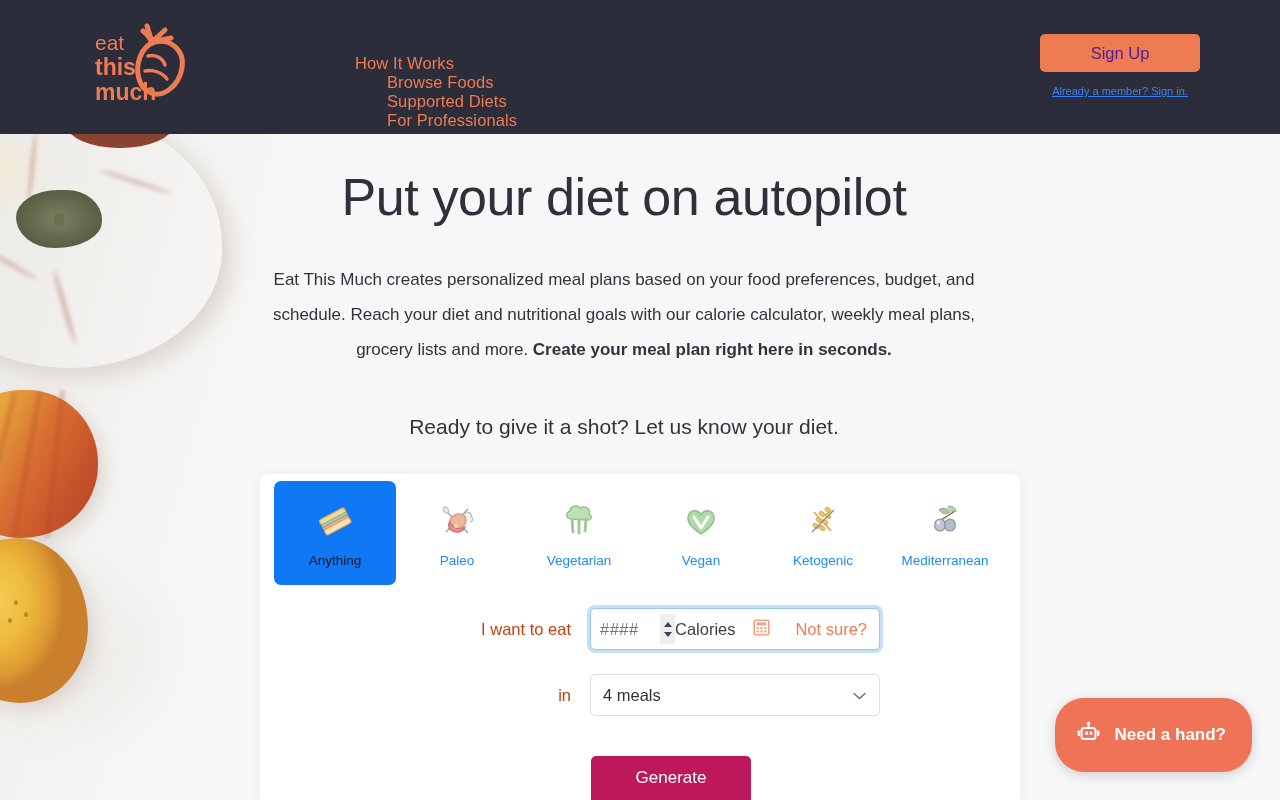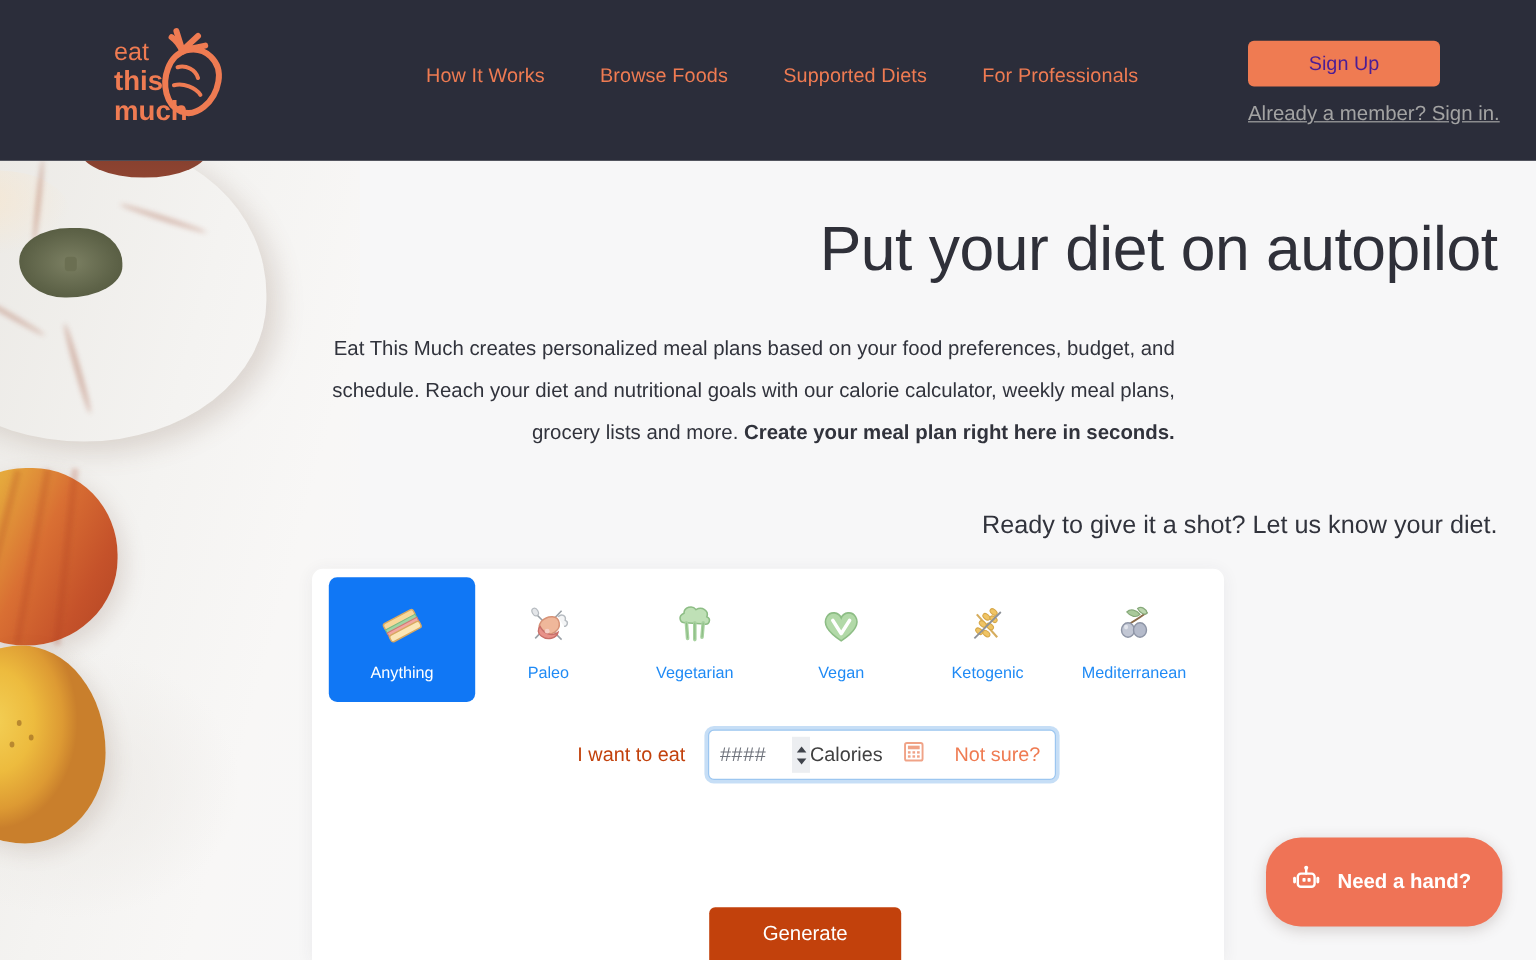--- a/index.html
+++ b/index.html
@@ -34,21 +34,22 @@
     width: 110px;
     height: 95px;
     display: block;
   }
 
   .nav {
     position: absolute;
     left: 355px;
     top: 54px;
     display: flex;
-    gap: 14px;
+    gap: 0;
+    flex-direction: column;
   }
   .nav-link {
     color: #ef7b52;
     font-size: 16.5px;
     letter-spacing: 0.1px;
     text-decoration: none;
     cursor: pointer;
     white-space: nowrap;
   }
   .nav-link + .nav-link { margin-left: 32px; }
@@ -70,22 +71,22 @@
     border: none;
     border-radius: 5px;
     font-size: 16.5px;
     font-family: "Liberation Sans", sans-serif;
     cursor: pointer;
     text-align: center;
   }
   .signin-text {
     display: block;
     margin-top: 13px;
-    color: #a3a3a3;
-    font-size: 17px;
+    color: #3b82f6;
+    font-size: 11px;
     cursor: pointer;
     white-space: nowrap;
   }
 
   
   .bg-photo {
     position: absolute;
     left: 0;
     top: 134px;
     width: 300px;
@@ -205,24 +206,24 @@
     left: 66px; top: -34px;
     width: 108px; height: 48px;
     border-radius: 50%;
     background: linear-gradient(180deg, #7b3a2c 0%, #8e4431 100%);
   }
 
   
   .hero {
     position: absolute;
     left: 0;
-    top: 129px;
+    top: 118px;
     width: 1248px;
     z-index: 10;
-    text-align: right;
+    text-align: center;
   }
   .headline {
     margin-top: 50px;
     font-size: 52px;
     line-height: 1.12;
     font-weight: 400;
     color: #2f3039;
     letter-spacing: -0.4px;
   }
   .subtext {
@@ -285,21 +286,21 @@
     display: flex;
     align-items: center;
     justify-content: center;
   }
   .diet-label {
     margin-top: 9px;
     font-size: 13.5px;
     color: #1f8af5;
     white-space: nowrap;
   }
-  .diet-tile.active .diet-label { color: #ffffff; }
+  .diet-tile.active .diet-label { color: #0f172a; }
 
   
   .field-row {
     position: absolute;
     display: flex;
     align-items: center;
   }
   .row-calories { left: 0; top: 134px; width: 760px; }
   .row-meals    { left: 0; top: 200px; width: 760px; }
 
@@ -396,21 +397,21 @@
     pointer-events: none;
     color: #6a6e77;
   }
 
   .generate-btn {
     position: absolute;
     left: 591px;
     top: 756px;
     width: 160px;
     height: 44px;
-    background: #c2410c;
+    background: #be185d;
     color: #ffffff;
     border: none;
     border-radius: 5px 5px 0 0;
     font-size: 17px;
     font-family: "Liberation Sans", sans-serif;
     cursor: pointer;
     z-index: 25;
   }
 
   
@@ -612,20 +613,33 @@
               <rect x="7.4" y="11.4" width="2.2" height="2"></rect>
               <rect x="11.2" y="11.4" width="2.2" height="2"></rect>
             </g>
           </svg>
         </span>
         <span>Not sure?</span>
       </a>
     </div>
   </div>
 
+  <div class="field-row row-meals">
+    <div class="field-label">in</div>
+    <div class="select-wrap">
+      <select class="meals-select">
+        <option>4 meals</option>
+      </select>
+      <span class="select-chevron">
+        <svg width="13" height="8" viewBox="0 0 13 8">
+          <path d="M1 1.4 L6.5 6.6 L12 1.4" fill="none" stroke="#6a6e77" stroke-width="1.4" stroke-linecap="round"></path>
+        </svg>
+      </span>
+    </div>
+  </div>
 </div>
 
 <button class="generate-btn">Generate</button>
 
 <button class="chat-bubble">
   <span>
     <svg width="27" height="27" viewBox="0 0 27 27">
       <rect x="6.5" y="9" width="14" height="11" rx="2.6" fill="none" stroke="#ffffff" stroke-width="2"></rect>
       <rect x="10.4" y="12.6" width="2.6" height="3.2" rx="0.6" fill="#ffffff"></rect>
       <rect x="14.6" y="12.6" width="2.6" height="3.2" rx="0.6" fill="#ffffff"></rect>

